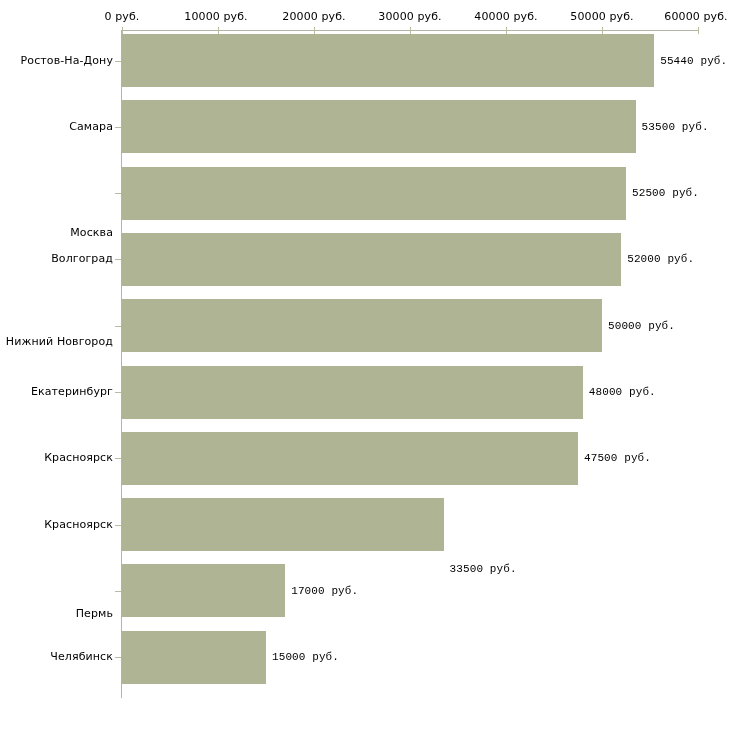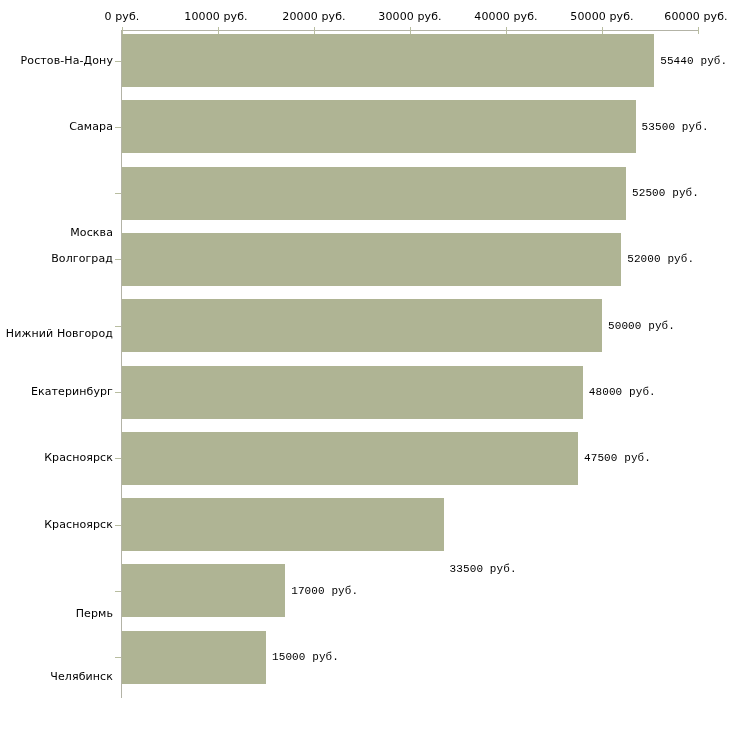--- a/index.html
+++ b/index.html
@@ -135,41 +135,41 @@
       <div class="y-tick" style="top: 193.1px;"></div>
       <div class="y-label-wrap" style="top: 193.1px; height: 0px;">
         <div class="y-tick-label" style="top: 0px; margin-top: 40px;">Москва</div>
       </div>
       <div class="y-tick" style="top: 259.4px;"></div>
       <div class="y-label-wrap" style="top: 259.4px; height: 0px;">
         <div class="y-tick-label" style="top: 0px;">Волгоград</div>
       </div>
       <div class="y-tick" style="top: 325.7px;"></div>
       <div class="y-label-wrap" style="top: 325.7px; height: 0px;">
-        <div class="y-tick-label" style="top: 8px;">Нижний Новгород</div>
+        <div class="y-tick-label" style="top: 16px;">Нижний Новгород</div>
       </div>
       <div class="y-tick" style="top: 392px;"></div>
       <div class="y-label-wrap" style="top: 392px; height: 0px;">
         <div class="y-tick-label" style="top: 0px;">Екатеринбург</div>
       </div>
       <div class="y-tick" style="top: 458.3px;"></div>
       <div class="y-label-wrap" style="top: 458.3px; height: 0px;">
         <div class="y-tick-label" style="top: 0px;">Красноярск</div>
       </div>
       <div class="y-tick" style="top: 524.6px;"></div>
       <div class="y-label-wrap" style="top: 524.6px; height: 0px;">
         <div class="y-tick-label" style="top: 0px;">Красноярск</div>
       </div>
       <div class="y-tick" style="top: 590.9px;"></div>
       <div class="y-label-wrap" style="top: 590.9px; height: 0px;">
         <div class="y-tick-label" style="top: 8px; margin-top: 15px;">Пермь</div>
       </div>
       <div class="y-tick" style="top: 657.2px;"></div>
       <div class="y-label-wrap" style="top: 657.2px; height: 0px;">
-        <div class="y-tick-label" style="top: 0px; margin-top: 20px;">Челябинск</div>
+        <div class="y-tick-label" style="top: 0px;">Челябинск</div>
       </div>
     </div>
 
   <div id="bars">
       <div class="bar" title="Ростов-На-Дону: 55440 руб." style="top: 34px; width: 532.224px; height: 53px; background: rgb(175, 180, 148);"></div>
       <div class="bar-value" style="left: 660.224px; top: 60.5px;">55440 руб.</div>
       <div class="bar" title="Самара: 53500 руб." style="top: 100.3px; width: 513.6px; height: 53px; background: rgb(175, 180, 148);"></div>
       <div class="bar-value" style="left: 641.6px; top: 126.8px;">53500 руб.</div>
       <div class="bar" title="Москва: 52500 руб." style="top: 166.6px; width: 504px; height: 53px; background: rgb(175, 180, 148);"></div>
       <div class="bar-value" style="left: 632px; top: 193.1px;">52500 руб.</div>

